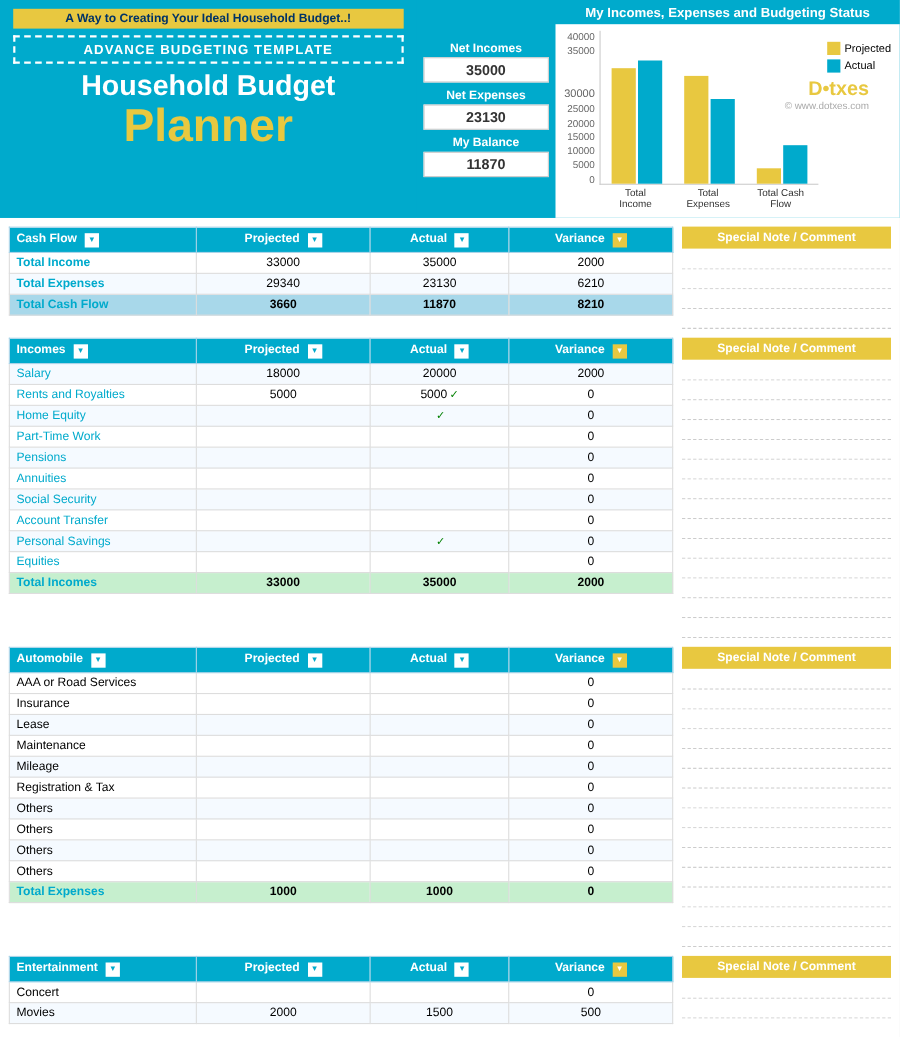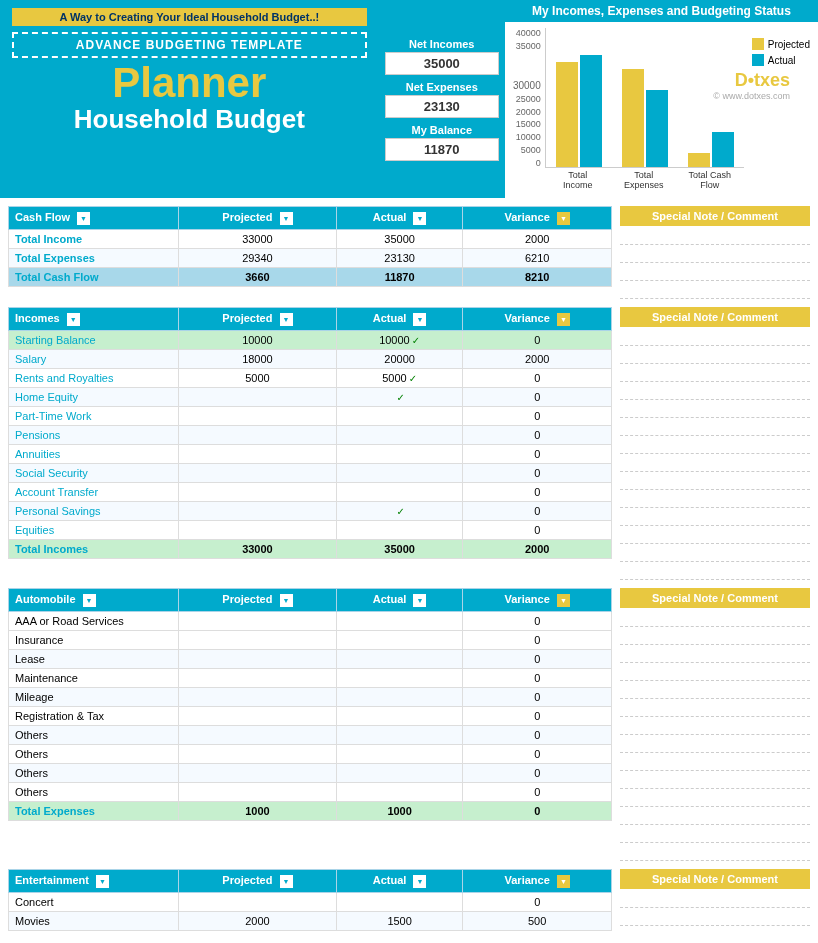--- a/index.html
+++ b/index.html
@@ -17,22 +17,22 @@
 </head>
 <body>
 
 <div class="page">
 
   <div style="background:#00aacc; display:flex; width:100%;">
 
     <div style="width:390px; background:#00aacc; padding:8px 12px 10px 12px;">
       <div style="background:#e8c840; text-align:center; font-weight:bold; font-size:11px; color:#003366; padding:3px 8px; margin-bottom:6px;">A Way to Creating Your Ideal Household Budget..!</div>
       <div style="border:2px dashed #fff; color:#fff; font-size:12px; font-weight:bold; text-align:center; padding:4px; margin-bottom:4px; letter-spacing:1px;">ADVANCE BUDGETING TEMPLATE</div>
+      <div style="color:#fff; font-size:26px; font-weight:bold; text-align:center; line-height:1.2;">Household Budget</div>
       <div style="color:#e8c840; font-size:42px; font-weight:bold; text-align:center; line-height:1;">Planner</div>
-      <div style="color:#fff; font-size:26px; font-weight:bold; text-align:center; line-height:1.2;">Household Budget</div>
     </div>
 
     <div style="width:130px; background:#00aacc; padding:8px 6px; display:flex; flex-direction:column; justify-content:center; gap:6px;">
       <div style="text-align:center;">
         <div style="color:#fff; font-size:11px; font-weight:bold; margin-bottom:2px;">Net Incomes</div>
         <div style="background:#fff; color:#333; font-size:13px; font-weight:bold; text-align:center; padding:3px 8px; border:1px solid #ccc;">35000</div>
       </div>
       <div style="text-align:center;">
         <div style="color:#fff; font-size:11px; font-weight:bold; margin-bottom:2px;">Net Expenses</div>
         <div style="background:#fff; color:#333; font-size:13px; font-weight:bold; text-align:center; padding:3px 8px; border:1px solid #ccc;">23130</div>
@@ -185,26 +185,20 @@
               <span>Actual</span>
               <span style="display:inline-block; width:13px; height:13px; background:#fff; color:#00aacc; font-size:7px; text-align:center; line-height:13px; margin-left:4px; cursor:pointer;">▼</span>
             </th>
             <th style="background:#00aacc; color:#fff; text-align:center; padding:4px 6px; border:1px solid #aad4e8;">
               <span>Variance</span>
               <span style="display:inline-block; width:13px; height:13px; background:#e8c840; color:#fff; font-size:7px; text-align:center; line-height:13px; margin-left:4px; cursor:pointer;">▼</span>
             </th>
           </tr>
         </thead>
         <tbody id="incomes-tbody">
-        <tr style="background: rgb(198, 239, 206);">
-    <td style="padding:3px 6px; border:1px solid #ddd; color:#00aacc; width:170px;">Starting Balance</td>
-    <td style="padding:3px 6px; border:1px solid #ddd; text-align:center;">10000</td>
-    <td style="padding:3px 6px; border:1px solid #ddd; text-align:center;">10000<span style="color:green; font-size:10px; margin-left:2px;">✓</span></td>
-    <td style="padding:3px 6px; border:1px solid #ddd; text-align:center;">0</td>
-  </tr>
             <tr style="background: rgb(245, 250, 255);">
     <td style="padding:3px 6px; border:1px solid #ddd; color:#00aacc; width:170px;">Salary</td>
     <td style="padding:3px 6px; border:1px solid #ddd; text-align:center;">18000</td>
     <td style="padding:3px 6px; border:1px solid #ddd; text-align:center;">20000</td>
     <td style="padding:3px 6px; border:1px solid #ddd; text-align:center;">2000</td>
   </tr>
             <tr style="background: rgb(255, 255, 255);">
     <td style="padding:3px 6px; border:1px solid #ddd; color:#00aacc; width:170px;">Rents and Royalties</td>
     <td style="padding:3px 6px; border:1px solid #ddd; text-align:center;">5000</td>
     <td style="padding:3px 6px; border:1px solid #ddd; text-align:center;">5000<span style="color:green; font-size:10px; margin-left:2px;">✓</span></td>

